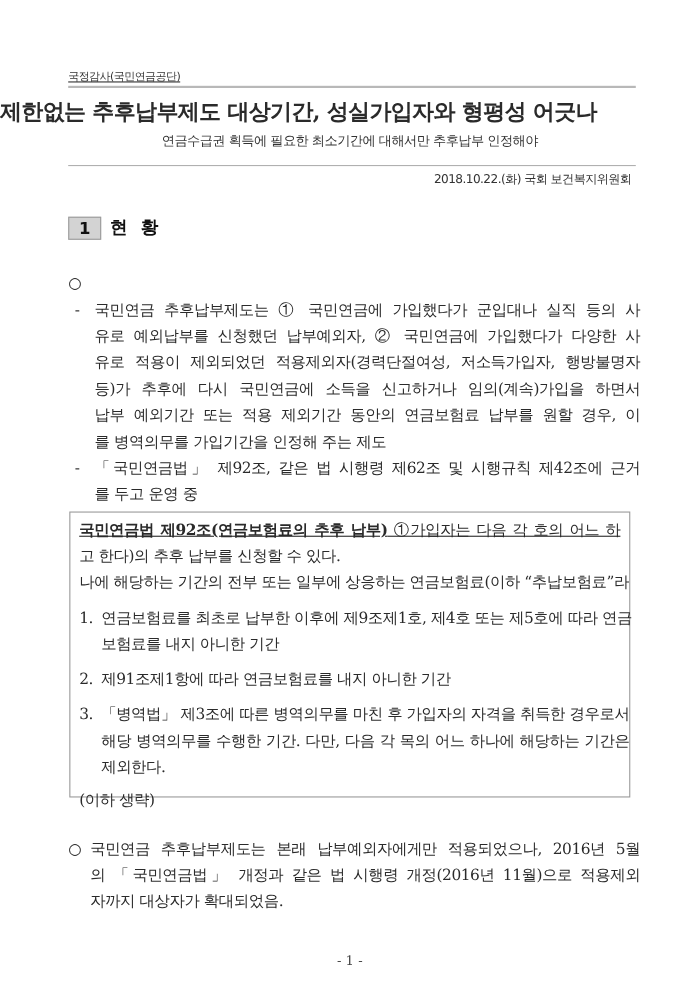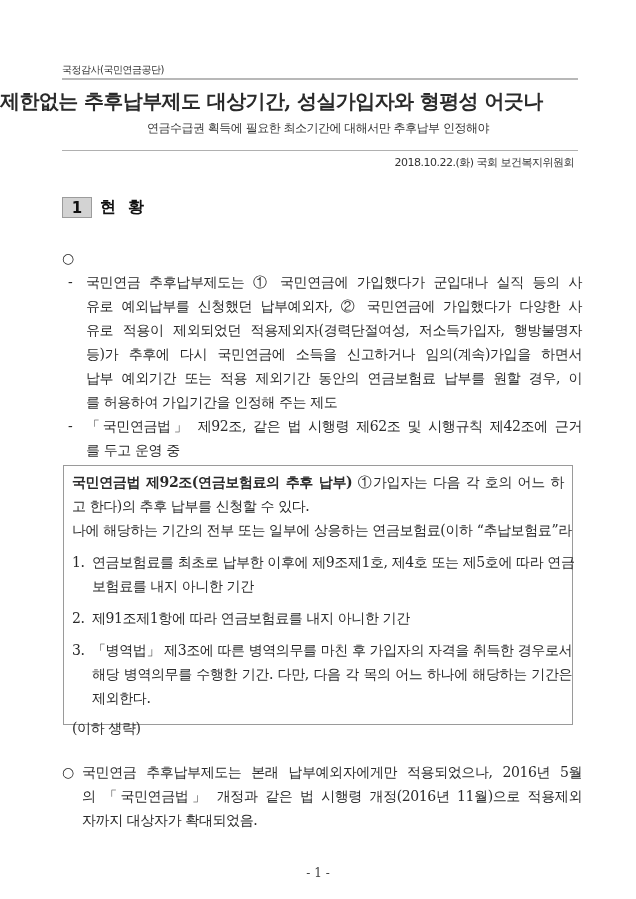--- a/index.html
+++ b/index.html
@@ -16,20 +16,21 @@
       font-family: "DejaVu Serif", "Liberation Serif", serif;
     }
     .header-label {
       position: absolute;
       left: 62px;
       top: 63px;
       font-family: "DejaVu Sans", "Liberation Sans", sans-serif;
       font-size: 10px;
       color: #333;
       letter-spacing: -0.5px;
+      text-decoration: underline;
     }
     .header-rule {
       position: absolute;
       left: 62px;
       top: 78px;
       width: 516px;
       height: 2px;
       background: #b8b8b8;
     }
     .title {
@@ -208,38 +209,38 @@
 
   <div class="dash-item body-text" style="top:270px;">
     <div class="dash-row">
       <span class="dash-mark">-</span>
       <div class="dash-text">
         <span class="line">국민연금 추후납부제도는 ① 국민연금에 가입했다가 군입대나 실직 등의 사</span>
         <span class="line">유로 예외납부를 신청했던 납부예외자, ② 국민연금에 가입했다가 다양한 사</span>
         <span class="line">유로 적용이 제외되었던 적용제외자(경력단절여성, 저소득가입자, 행방불명자</span>
         <span class="line">등)가 추후에 다시 국민연금에 소득을 신고하거나 임의(계속)가입을 하면서</span>
         <span class="line">납부 예외기간 또는 적용 제외기간 동안의 연금보험료 납부를 원할 경우, 이</span>
-        <span class="line end">를 허용하여 가입기간을 인정해 주는 제도</span>
+        <span class="line end">를 병역의무를 가입기간을 인정해 주는 제도</span>
       </div>
     </div>
   </div>
 
   <div class="dash-item body-text" style="top:414px;">
     <div class="dash-row">
       <span class="dash-mark">-</span>
       <div class="dash-text">
         <span class="line">「국민연금법」 제92조, 같은 법 시행령 제62조 및 시행규칙 제42조에 근거</span>
         <span class="line end">를 두고 운영 중</span>
       </div>
     </div>
   </div>
 
   <div class="law-box body-text">
     <div>
-      <span class="line" style="text-align-last:justify;">
+      <span class="line" style="text-align-last:justify;text-decoration:underline;">
         <span class="law-bold">국민연금법 제92조(연금보험료의 추후 납부)</span><span> ①가입자는 다음 각 호의 어느 하</span>
       </span>
       <span class="line end">고 한다)의 추후 납부를 신청할 수 있다.</span>
       <span class="line">나에 해당하는 기간의 전부 또는 일부에 상응하는 연금보험료(이하 “추납보험료”라</span>
     </div>
 
     <div class="law-item">
       <span class="law-item-num">1.</span>
       <div class="law-item-text">
         <span class="line">연금보험료를 최초로 납부한 이후에 제9조제1호, 제4호 또는 제5호에 따라 연금</span>

